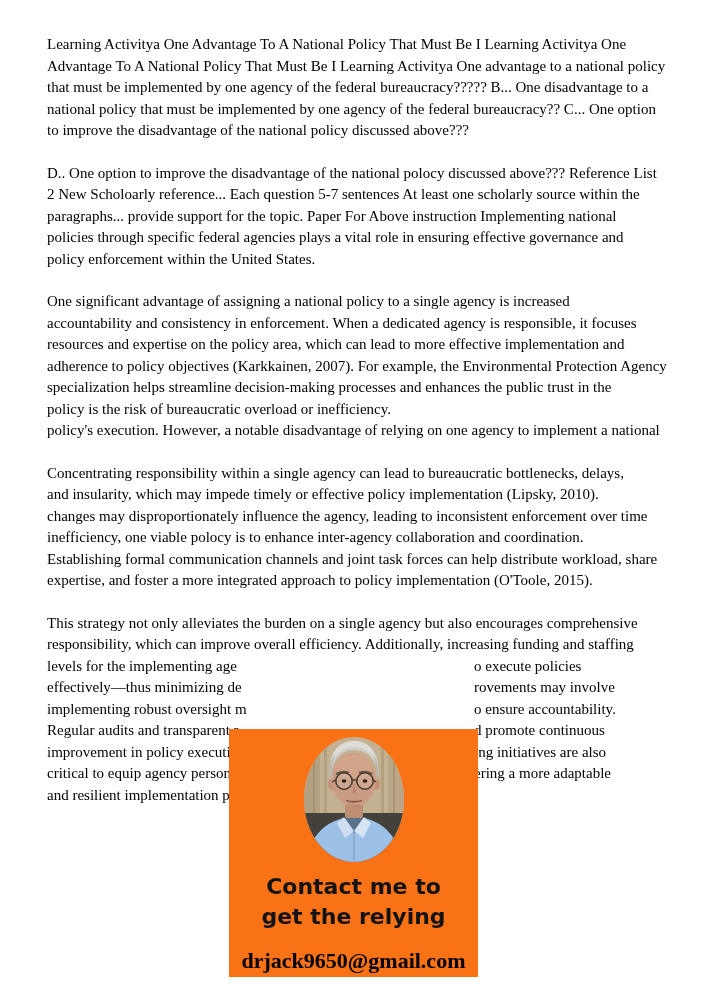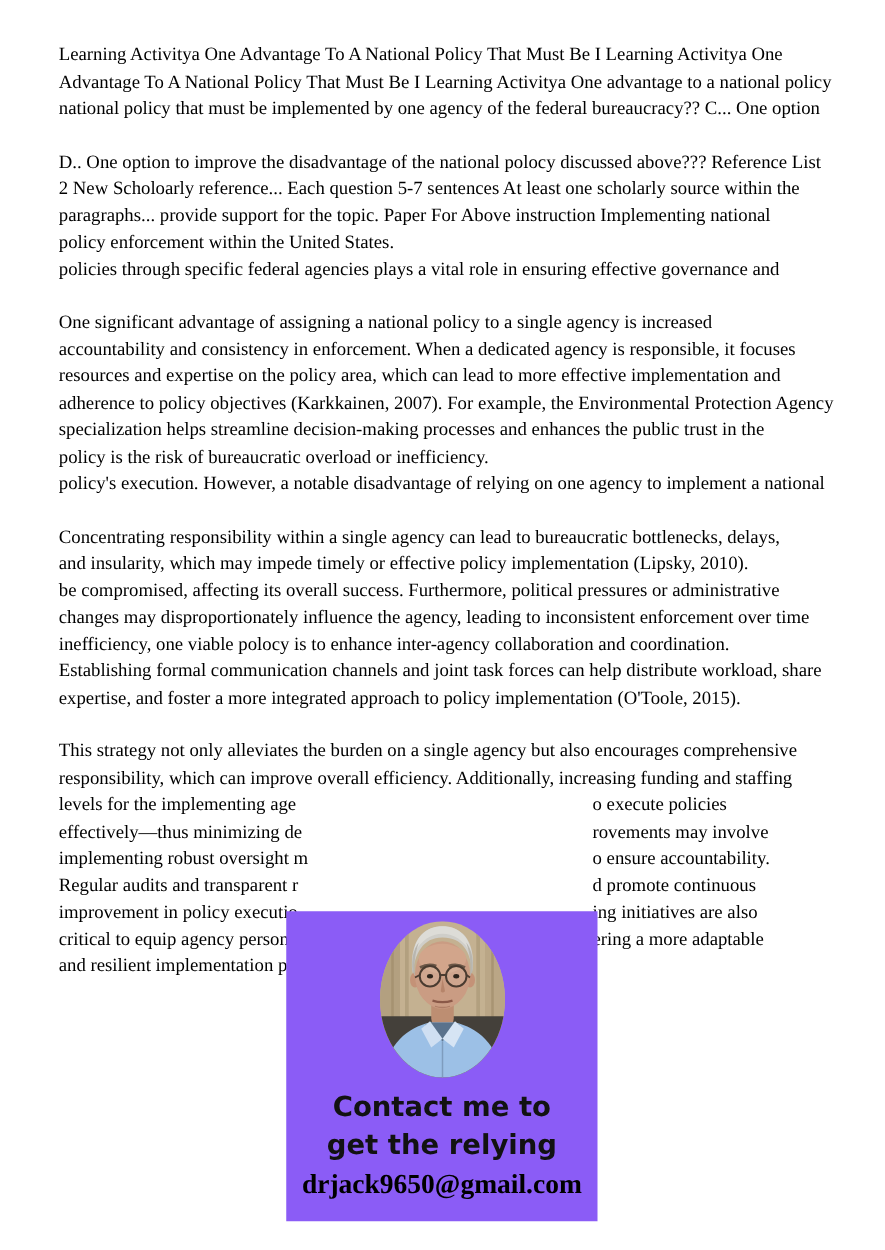--- a/index.html
+++ b/index.html
@@ -50,79 +50,80 @@
     margin-top:10px;
     font-family:"DejaVu Sans", sans-serif;
     font-weight:bold;
     font-size:22px;
     line-height:30px;
     color:#121212;
     text-align:center;
     letter-spacing:0px;
   }
   .email{
-    margin-top:2px;
+    margin-top:16px;
     font-family:"Liberation Serif", serif;
     font-weight:bold;
     font-size:22px;
     line-height:26px;
     color:#000000;
     text-align:left;
   }
 </style>
 </head>
 <body>
 
 <div class="page" style="background: rgb(255, 255, 255); border-radius: 13px;">
 
   <div class="doc" style="color: rgb(0, 0, 0);">
       <div class="paragraph">
         <div class="line"><span class="frag-left">Learning Activitya One Advantage To A National Policy That Must Be I Learning Activitya One</span></div>
         <div class="line"><span class="frag-left">Advantage To A National Policy That Must Be I Learning Activitya One advantage to a national policy</span></div>
+        <div class="line"><span class="frag-left">that must be implemented by one agency of the federal bureaucracy????? B... One disadvantage to a</span></div>
         <div class="line"><span class="frag-left">national policy that must be implemented by one agency of the federal bureaucracy?? C... One option</span></div>
+        <div class="line"><span class="frag-left">to improve the disadvantage of the national policy discussed above???</span></div>
       </div>
       <div class="paragraph">
         <div class="line"><span class="frag-left">D.. One option to improve the disadvantage of the national polocy discussed above??? Reference List</span></div>
         <div class="line"><span class="frag-left">2 New Scholoarly reference... Each question 5-7 sentences At least one scholarly source within the</span></div>
         <div class="line"><span class="frag-left">paragraphs... provide support for the topic. Paper For Above instruction Implementing national</span></div>
+        <div class="line"><span class="frag-left">policies through specific federal agencies plays a vital role in ensuring effective governance and</span></div>
         <div class="line"><span class="frag-left">policy enforcement within the United States.</span></div>
-        <div class="line"><span class="frag-left">policies through specific federal agencies plays a vital role in ensuring effective governance and</span></div>
       </div>
       <div class="paragraph">
         <div class="line"><span class="frag-left">One significant advantage of assigning a national policy to a single agency is increased</span></div>
         <div class="line"><span class="frag-left">accountability and consistency in enforcement. When a dedicated agency is responsible, it focuses</span></div>
         <div class="line"><span class="frag-left">resources and expertise on the policy area, which can lead to more effective implementation and</span></div>
         <div class="line"><span class="frag-left">adherence to policy objectives (Karkkainen, 2007). For example, the Environmental Protection Agency</span></div>
         <div class="line"><span class="frag-left">specialization helps streamline decision-making processes and enhances the public trust in the</span></div>
         <div class="line"><span class="frag-left">policy is the risk of bureaucratic overload or inefficiency.</span></div>
         <div class="line"><span class="frag-left">policy's execution. However, a notable disadvantage of relying on one agency to implement a national</span></div>
       </div>
       <div class="paragraph">
         <div class="line"><span class="frag-left">Concentrating responsibility within a single agency can lead to bureaucratic bottlenecks, delays,</span></div>
         <div class="line"><span class="frag-left">and insularity, which may impede timely or effective policy implementation (Lipsky, 2010).</span></div>
-        <div class="line"><span class="frag-left">be compromised, affecting its overall success. Furthermore, political pressures or administrative</span></div>
         <div class="line"><span class="frag-left">changes may disproportionately influence the agency, leading to inconsistent enforcement over time</span></div>
         <div class="line"><span class="frag-left">inefficiency, one viable polocy is to enhance inter-agency collaboration and coordination.</span></div>
         <div class="line"><span class="frag-left">Establishing formal communication channels and joint task forces can help distribute workload, share</span></div>
         <div class="line"><span class="frag-left">expertise, and foster a more integrated approach to policy implementation (O'Toole, 2015).</span></div>
       </div>
       <div class="paragraph">
         <div class="line"><span class="frag-left">This strategy not only alleviates the burden on a single agency but also encourages comprehensive</span></div>
         <div class="line"><span class="frag-left">responsibility, which can improve overall efficiency. Additionally, increasing funding and staffing</span></div>
         <div class="line"><span class="frag-left">levels for the implementing age</span><span class="frag-right">o execute policies</span></div>
         <div class="line"><span class="frag-left">effectively—thus minimizing de</span><span class="frag-right">rovements may involve</span></div>
         <div class="line"><span class="frag-left">implementing robust oversight m</span><span class="frag-right">o ensure accountability.</span></div>
         <div class="line"><span class="frag-left">Regular audits and transparent r</span><span class="frag-right">d promote continuous</span></div>
         <div class="line"><span class="frag-left">improvement in policy executio</span><span class="frag-right">ing initiatives are also</span></div>
         <div class="line"><span class="frag-left">critical to equip agency personn</span><span class="frag-right">ering a more adaptable</span></div>
         <div class="line"><span class="frag-left">and resilient implementation pro</span></div>
       </div>
     </div>
 
-  <div class="overlay" style="background: #8b5cf6;">
+  <div class="overlay" style="background: #f97316;">
     <div class="photo-wrap">
       <svg viewBox="0 0 100 125" width="100" height="125">
         <defs>
           <clipPath id="ovalClip">
               <ellipse cx="50" cy="62.5" rx="50" ry="62.5"></ellipse>
             </clipPath>
         </defs>
         <g clip-path="url(#ovalClip)">
 
           <rect x="0" y="0" width="100" height="125" fill="#c4b191"></rect>

